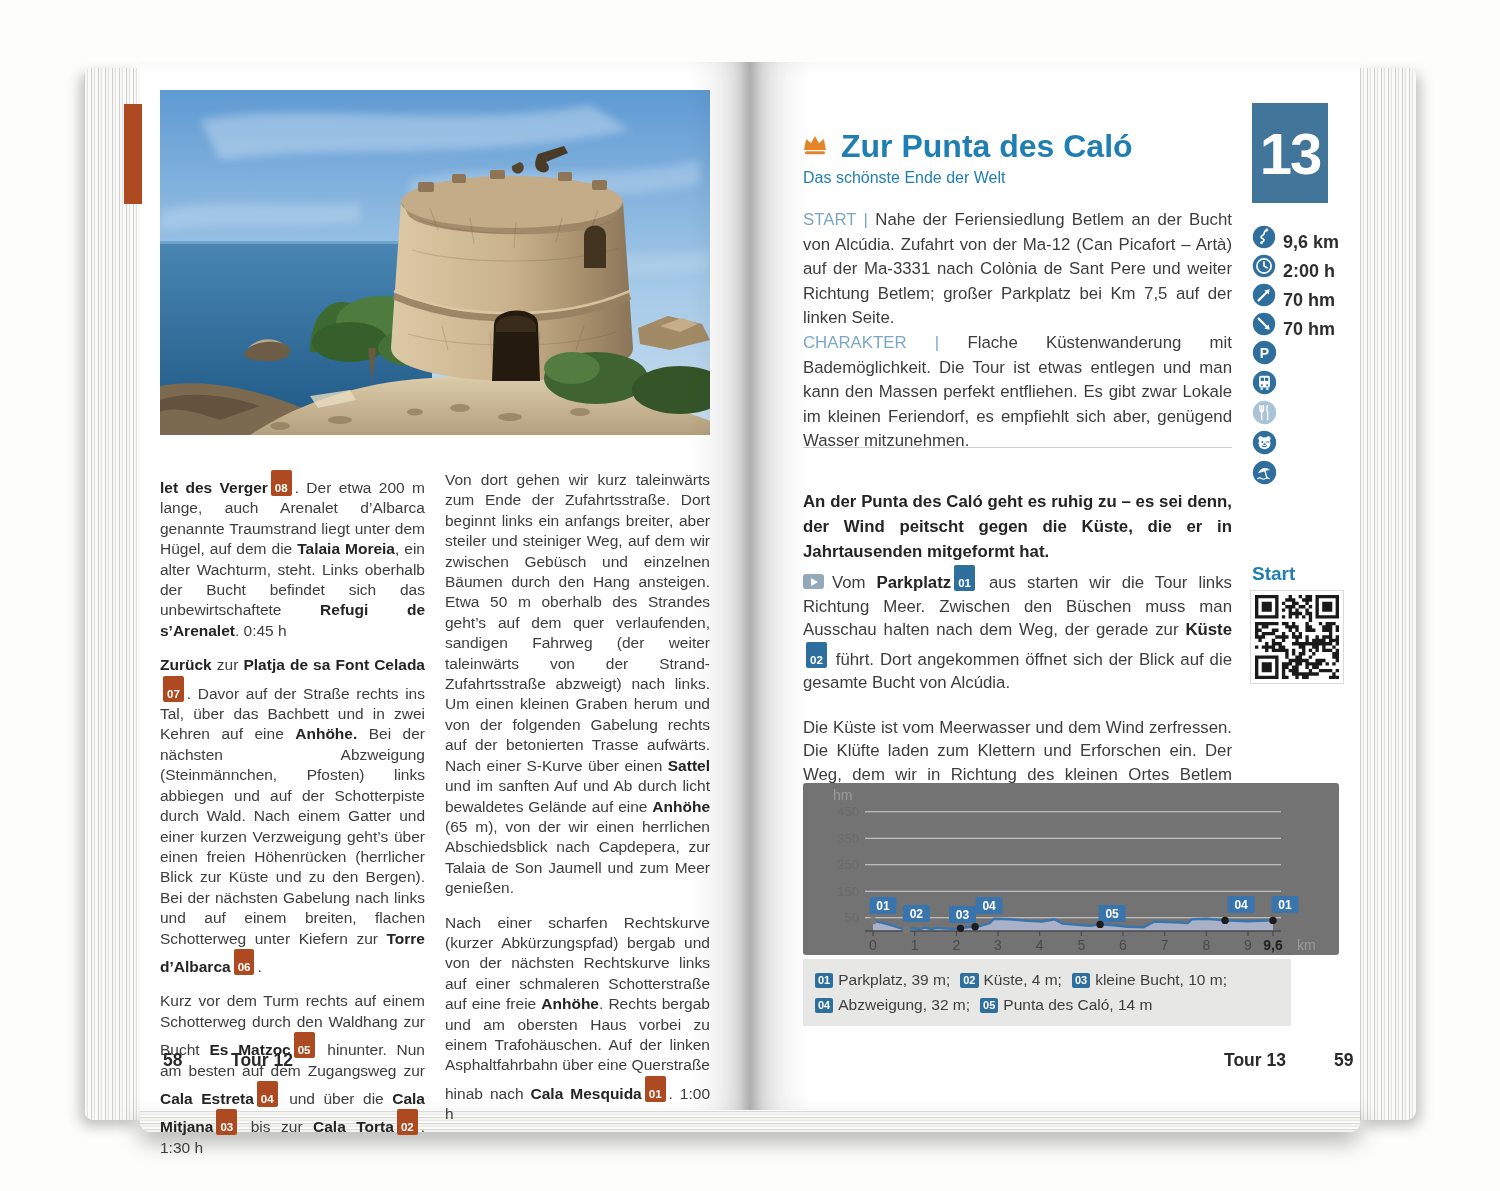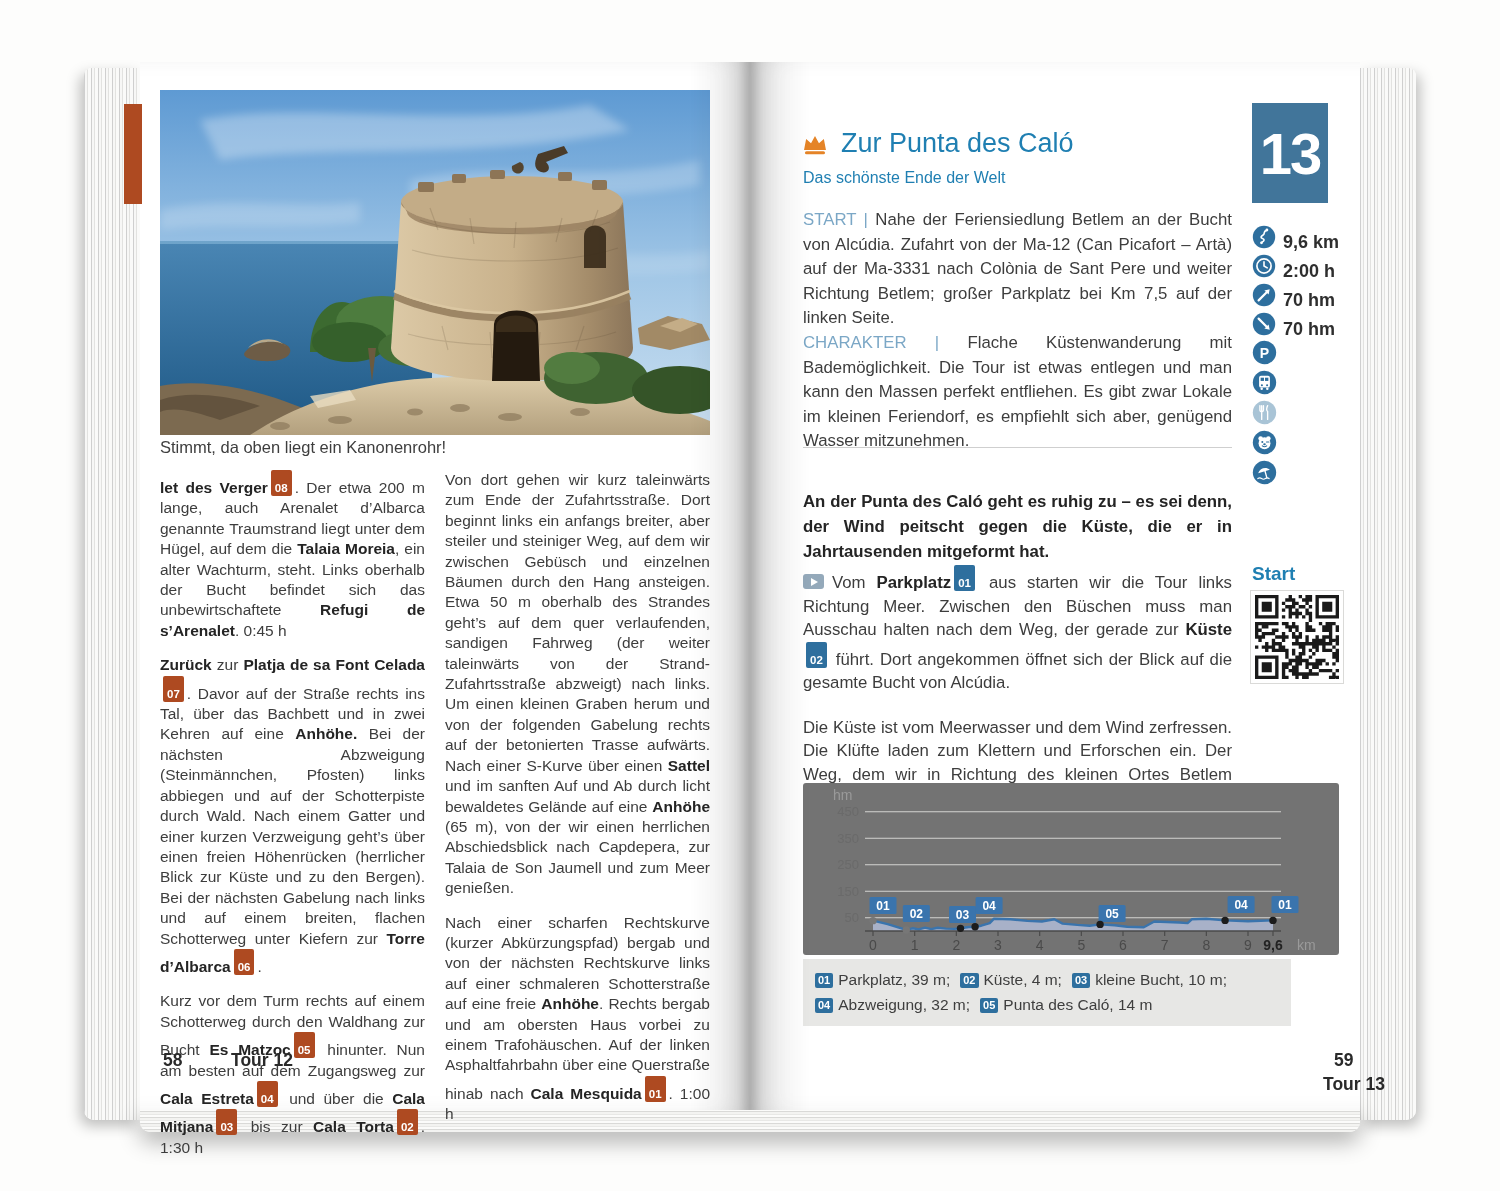--- a/index.html
+++ b/index.html
@@ -39,21 +39,21 @@
   .ibadge{display:inline-block;background:var(--badge-orange);color:#fff;font-weight:bold;
     font-size:11.5px;line-height:14px;padding:11px 4px 1px;border-radius:2px;margin:0 3px;vertical-align:1px;}
   .ibadge.blue{background:var(--icon-blue);}
   .playic{display:inline-block;width:21px;height:15px;background:#94a9ba;border-radius:3px;
     margin-right:8px;vertical-align:-1px;position:relative;}
   .playic:after{content:"";position:absolute;left:8px;top:3.5px;border-left:7px solid #fff;
     border-top:4px solid transparent;border-bottom:4px solid transparent;}
   .footer{position:absolute;top:1050px;font-size:17.5px;font-weight:bold;color:#2a2a2a;}
 
   
-  #rp-title{left:841px;top:128px;font-size:27px;font-weight:normal;color:var(--title-blue);}
+  #rp-title{left:841px;top:128px;font-size:32px;font-weight:bold;color:var(--title-blue);}
   #rp-crown{left:801px;top:131px;}
   #rp-subtitle{left:803px;top:169px;font-size:16px;color:var(--title-blue);}
   .rptext{position:absolute;left:803px;width:429px;font-size:16.8px;line-height:24.6px;
     text-align:justify;color:#3d3d3d;hyphens:auto;-webkit-hyphens:auto;}
   .rptext p{margin:0;}
   #rp-intro{top:208px;}
   .lab{color:var(--label-blue);}
   #rp-divider{left:803px;top:447px;width:429px;height:1px;background:#cfcfcf;}
   #rp-lead{top:489px;font-weight:bold;color:#333;line-height:25px;}
   #rp-walk{top:565px;line-height:23.5px;}
@@ -174,21 +174,20 @@
           <ellipse cx="350" cy="327" rx="12" ry="4"></ellipse>
         <ellipse cx="255" cy="322" rx="8" ry="3.5"></ellipse>
           <ellipse cx="420" cy="322" rx="10" ry="4"></ellipse>
         <ellipse cx="180" cy="330" rx="12" ry="4"></ellipse>
           <ellipse cx="120" cy="336" rx="10" ry="4"></ellipse>
       </g>
       <path d="M150 306 l40 -6 6 10 -38 8 Z" fill="#e8dcc0" opacity=".8"></path>
     </svg>
   </div>
 
-  <div class="abs" id="caption">Stimmt, da oben liegt ein Kanonenrohr!</div>
 
   <div class="col" id="col1">
       <p><span class="b">let des Verger</span><span class="ibadge">08</span><span>. Der etwa 200 m lange, auch Arenalet d’Albarca genannte Traumstrand liegt unter dem Hügel, auf dem die </span><span class="b">Talaia Moreia</span><span>, ein alter Wachturm, steht. Links oberhalb der Bucht befindet sich das unbewirtschaftete </span><span class="b">Refugi de s’Arenalet</span><span>. 0:45 h</span></p>
       <p><span class="b">Zurück</span><span> zur </span><span class="b">Platja de sa Font Celada</span><span class="ibadge">07</span><span>. Davor auf der Straße rechts ins Tal, über das Bachbett und in zwei Kehren auf eine </span><span class="b">Anhöhe.</span><span> Bei der nächsten Abzweigung (Steinmännchen, Pfosten) links abbiegen und auf der Schotterpiste durch Wald. Nach einem Gatter und einer kurzen Verzweigung geht’s über einen freien Höhenrücken (herrlicher Blick zur Küste und zu den Bergen). Bei der nächsten Gabelung nach links und auf einem breiten, flachen Schotterweg unter Kiefern zur </span><span class="b">Torre d’Albarca</span><span class="ibadge">06</span><span>.</span></p>
       <p><span>Kurz vor dem Turm rechts auf einem Schotterweg durch den Waldhang zur Bucht </span><span class="b">Es Matzoc</span><span class="ibadge">05</span><span> hinunter. Nun am besten auf dem Zugangsweg zur </span><span class="b">Cala Estreta</span><span class="ibadge">04</span><span> und über die </span><span class="b">Cala Mitjana</span><span class="ibadge">03</span><span> bis zur </span><span class="b">Cala Torta</span><span class="ibadge">02</span><span>. 1:30 h</span></p>
     </div>
   <div class="col" id="col2">
       <p><span>Von dort gehen wir kurz taleinwärts zum Ende der Zufahrtsstraße. Dort beginnt links ein anfangs breiter, aber steiler und steiniger Weg, auf dem wir zwischen Gebüsch und einzelnen Bäumen durch den Hang ansteigen. Etwa 50 m oberhalb des Strandes geht’s auf dem quer verlaufenden, sandigen Fahrweg (der weiter taleinwärts von der Strand-Zufahrtsstraße abzweigt) nach links. Um einen kleinen Graben herum und von der folgenden Gabelung rechts auf der betonierten Trasse aufwärts. Nach einer S-Kurve über einen </span><span class="b">Sattel</span><span> und im sanften Auf und Ab durch licht bewaldetes Gelände auf eine </span><span class="b">Anhöhe</span><span> (65 m), von der wir einen herrlichen Abschiedsblick nach Capdepera, zur Talaia de Son Jaumell und zum Meer genießen.</span></p>
       <p><span>Nach einer scharfen Rechtskurve (kurzer Abkürzungspfad) bergab und von der nächsten Rechtskurve links auf einer schmaleren Schotterstraße auf eine freie </span><span class="b">Anhöhe</span><span>. Rechts bergab und am obersten Haus vorbei zu einem Trafohäuschen. Auf der linken Asphaltfahrbahn über eine Querstraße hinab nach </span><span class="b">Cala Mesquida</span><span class="ibadge">01</span><span>. 1:00 h</span></p>
     </div>
@@ -364,17 +363,17 @@
         <rect x="424.5833333333333" y="113" width="27" height="17" rx="1.5" fill="#3a74ad"></rect>
         <text x="438.0833333333333" y="125.8" font-size="12" font-weight="bold" fill="#fff" text-anchor="middle" font-family="Liberation Sans,sans-serif">04</text>
         <circle cx="422.0833333333333" cy="137.4" r="3.7" fill="#1c1c1c"></circle>
         <rect x="468.5" y="113" width="27" height="17" rx="1.5" fill="#3a74ad"></rect>
         <text x="482" y="125.8" font-size="12" font-weight="bold" fill="#fff" text-anchor="middle" font-family="Liberation Sans,sans-serif">01</text>
         <circle cx="470" cy="137.4" r="3.7" fill="#1c1c1c"></circle>
       </svg>
   </div>
   <div class="abs" id="chart-legend"><span class="lgi"><span class="lgb">01</span><span>Parkplatz, 39 m;</span></span><span class="lgi"><span class="lgb">02</span><span>Küste, 4 m;</span></span><span class="lgi"><span class="lgb">03</span><span>kleine Bucht, 10 m;</span></span><span class="lgi"><span class="lgb">04</span><span>Abzweigung, 32 m;</span></span><span class="lgi"><span class="lgb">05</span><span>Punta des Caló, 14 m</span></span></div>
 
-  <div class="footer" style="left:1323px;margin-top:24px;">Tour 13</div>
+  <div class="footer" style="left:1224px;">Tour 13</div>
   <div class="footer" style="left:1334px;text-align:right;">59</div>
 
   <div id="spine-shadow"></div>
 </div>
 
 </body></html>

